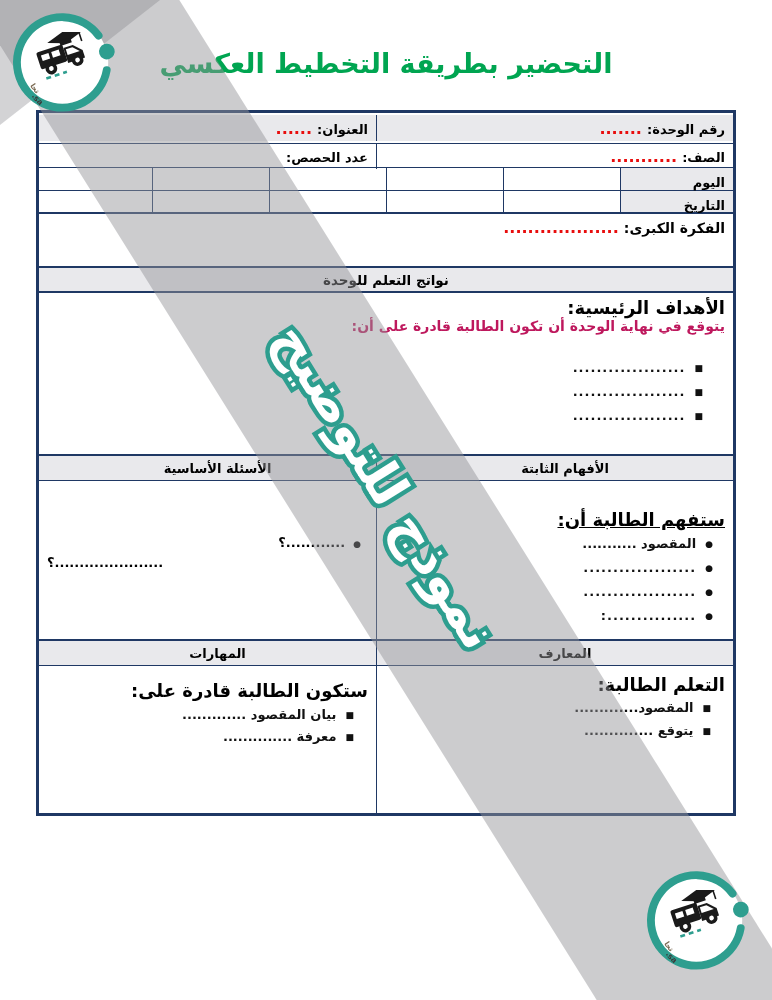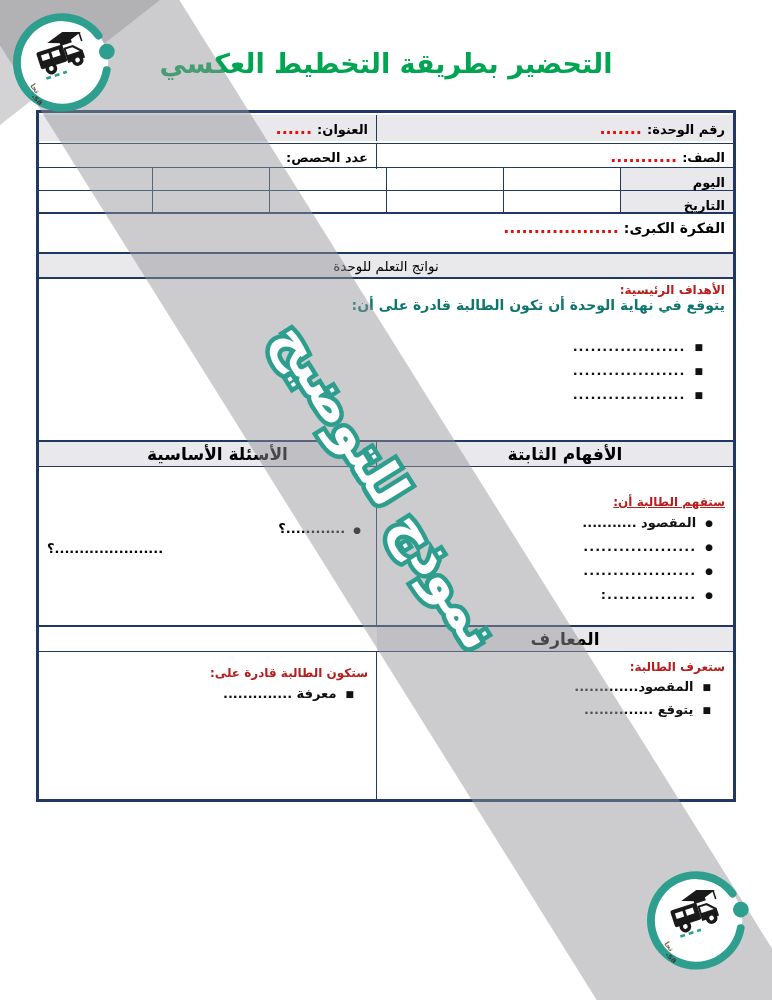--- a/index.html
+++ b/index.html
@@ -29,32 +29,32 @@
   .dots-red { color:#e80d0d; font-weight:bold; letter-spacing:1px; }
   .pad { padding:4px 8px 3px 8px; }
   
   .r-info1 { height:31px; align-items:center; }
   .r-info2 { height:24px; align-items:center; }
   .r-grid  { height:23px; }
   .r-grid .cell { flex:0 0 117px; }
   .r-grid .cell.day-label { flex:0 0 112px; }
   .w-right { flex:0 0 356px; }
   .w-left  { flex:1 1 auto; }
-  .r-bigidea { height:40px; }
+  .r-bigidea { height:54px; }
   .r-outcomes { height:25px; align-items:center; justify-content:center; }
-  .r-outcomes .center-lbl { width:100%; text-align:center; font-size:13.5px; font-weight:normal; }
+  .r-outcomes .center-lbl { width:100%; text-align:center; font-size:13.5px; font-weight:bold; }
   .r-objectives { height:163px; }
   .r-colhead { height:25px; }
   .r-colhead .cell { display:flex; align-items:center; justify-content:center;
-                     font-size:17px; font-weight:bold;padding-left:20px; }
+                     font-size:13px; font-weight:bold;padding-left:20px; }
   .r-under { height:160px; }
   .r-know { height:147px; border-bottom:none; }
-  .heading-red { color:#b91c1c; font-weight:bold; font-size:12px; }
+  .heading-red { color:#000000; font-weight:bold; font-size:18px; }
   .heading-red.u { text-decoration:underline; }
-  .heading-blue { color:#0f766e; font-weight:bold; font-size:14px; }
+  .heading-blue { color:#be185d; font-weight:bold; font-size:14px; }
   ul.blist { list-style:none; }
   ul.blist li {
     font-weight:bold; color:#111; font-size:13px; letter-spacing:1px;
     display:flex; align-items:center; gap:9px;
   }
   ul.blist li .bullet { font-size:10px; letter-spacing:0; }
   ul.sq li .bullet::before { content:"■"; font-size:9px; }
   ul.rd li .bullet::before { content:"●"; font-size:9px; }
   
   .obj-list { margin:26px 22px 0 0; }
@@ -214,39 +214,44 @@
               <span class="bullet"></span>
               <span>............؟</span>
             </div>
           <div class="q-line2">......................؟</div>
         </div>
       </div>
     </div>
 
     <div class="trow r-colhead">
       <div class="cell gray w-right">المعارف</div>
+      <div class="cell gray w-left">المهارات</div>
     </div>
 
     <div class="trow r-know">
       <div class="cell w-right pad">
-        <div class="heading-red" style="margin-top:4px">ستعرف الطالبة:</div>
+        <div class="heading-red" style="margin-top:4px">التعلم الطالبة:</div>
         <ul class="blist sq know-list">
           <li>
               <span class="bullet"></span>
               <span>المقصود.............</span>
             </li>
           <li>
               <span class="bullet"></span>
               <span>يتوقع ..............</span>
             </li>
         </ul>
       </div>
       <div class="cell w-left pad">
         <div class="heading-red skill-head">ستكون الطالبة قادرة على:</div>
         <ul class="blist sq skill-list">
+          <li>
+              <span class="bullet"></span>
+              <span>بيان المقصود .............</span>
+            </li>
           <li>
               <span class="bullet"></span>
               <span>معرفة ..............</span>
             </li>
         </ul>
       </div>
     </div>
 
   </div>
 

